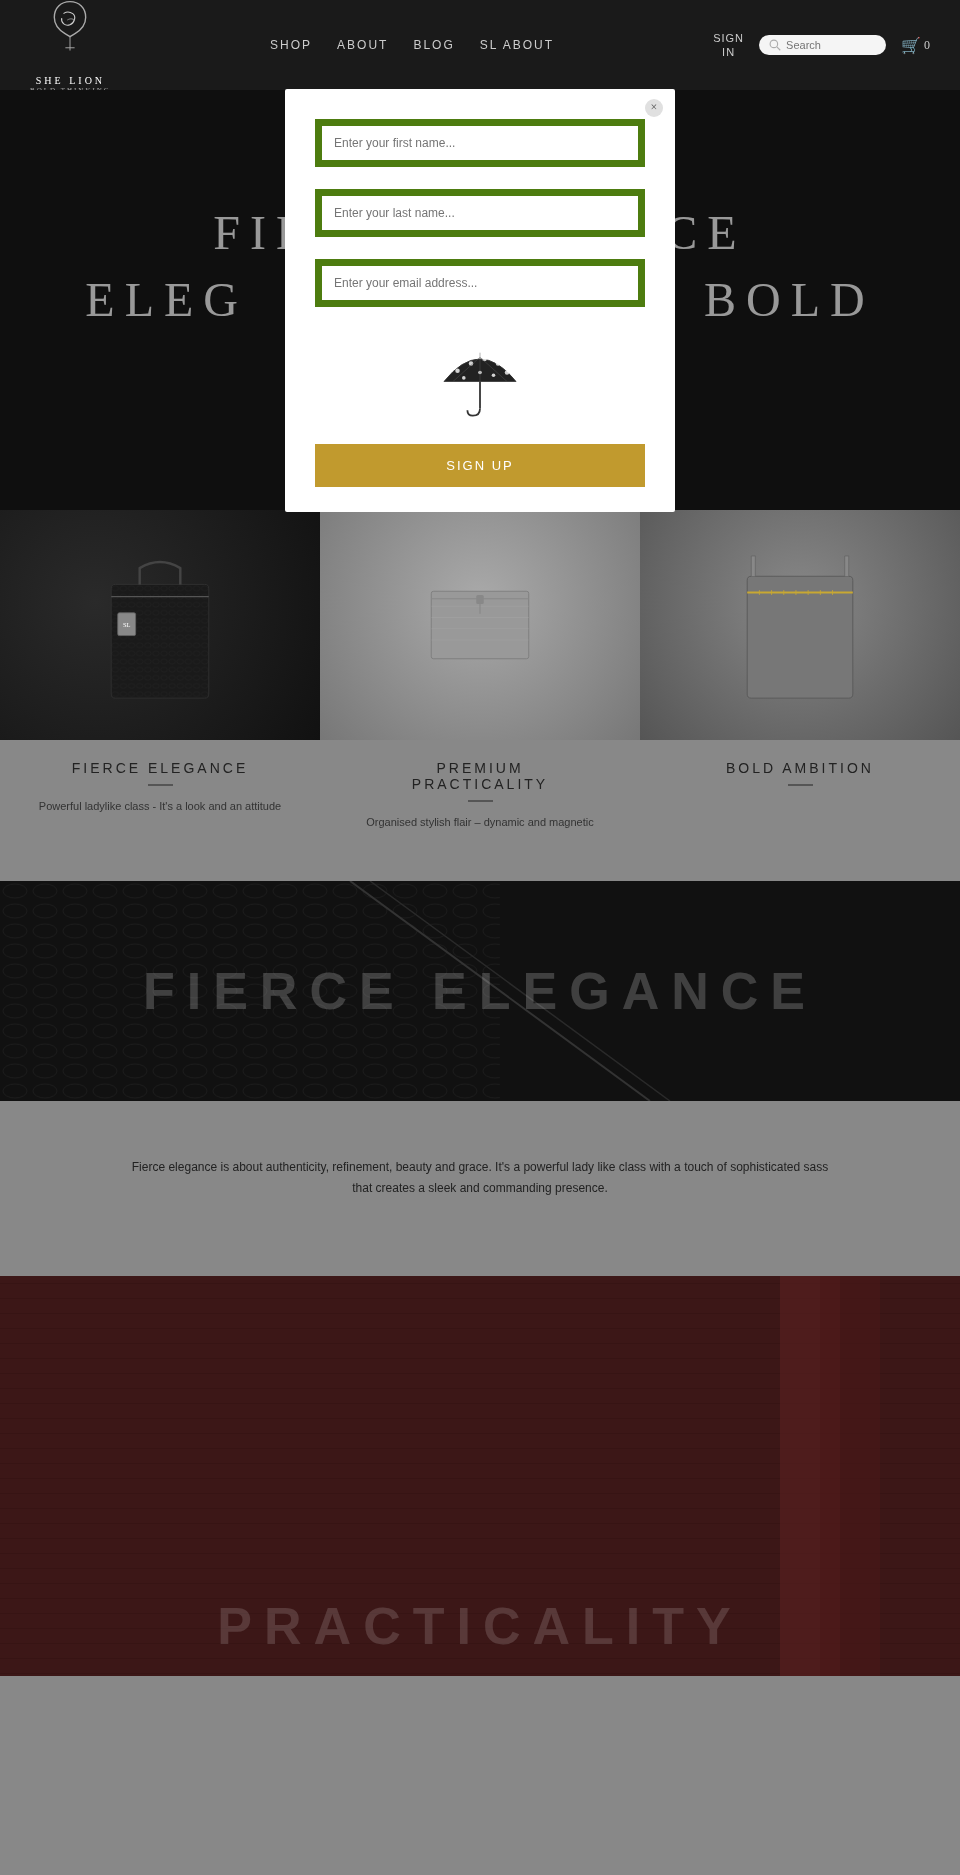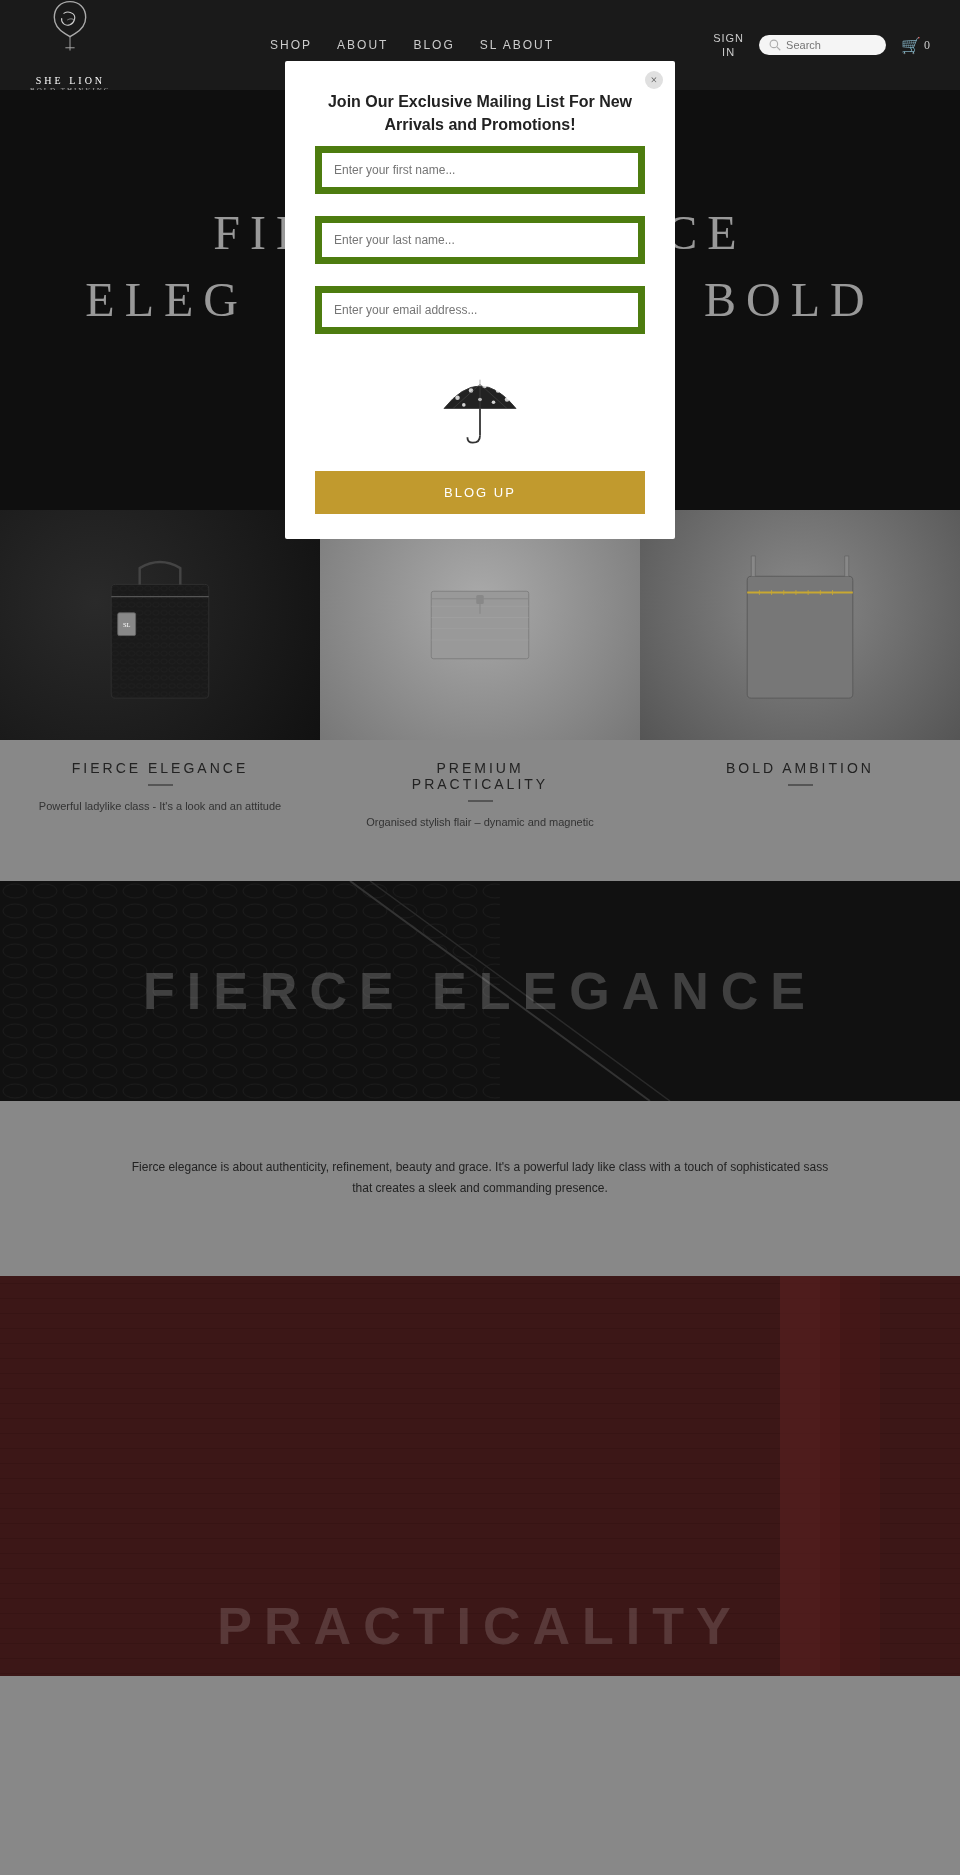--- a/index.html
+++ b/index.html
@@ -386,21 +386,20 @@
     <h1>
       <span>FIER&nbsp;&nbsp;&nbsp;&nbsp;&nbsp;&nbsp;&nbsp;&nbsp;&nbsp;&nbsp;&nbsp;&nbsp;&nbsp;&nbsp;CE</span>
       <span>ELEG&nbsp;&nbsp;&nbsp;&nbsp;&nbsp;&nbsp;&nbsp;&nbsp;&nbsp;&nbsp;&nbsp;&nbsp;NCE . BOLD</span>
       <span>AMBITION.</span>
     </h1>
   </div>
 
   <div class="modal-overlay">
     <div class="modal">
       <div class="modal-close">×</div>
-      <div class="modal-title">Join Our Exclusive Mailing List For New Arrivals and Promotions!</div>
       <input class="modal-input" type="text" placeholder="Enter your first name..." style="">
       <input class="modal-input" type="text" placeholder="Enter your last name..." style="">
       <input class="modal-input" type="email" placeholder="Enter your email address..." style="">
 
       
       <div class="modal-umbrella">
         <svg class="umbrella-svg" viewBox="0 0 100 80" xmlns="http://www.w3.org/2000/svg">
 
           <path d="M10 40 Q50 -10 90 40 Z" fill="#222" stroke="#333" stroke-width="1"></path>
 
@@ -417,21 +416,21 @@
           <line x1="50" y1="40" x2="90" y2="40" stroke="#555" stroke-width="0.5"></line>
           <line x1="50" y1="8" x2="50" y2="40" stroke="#555" stroke-width="0.5"></line>
           <line x1="50" y1="13" x2="20" y2="40" stroke="#555" stroke-width="0.5"></line>
           <line x1="50" y1="13" x2="80" y2="40" stroke="#555" stroke-width="0.5"></line>
 
           <line x1="50" y1="40" x2="50" y2="70" stroke="#333" stroke-width="2"></line>
           <path d="M50 70 Q50 78 42 78 Q36 78 36 72" fill="none" stroke="#333" stroke-width="2"></path>
         </svg>
       </div>
 
-      <button class="signup-btn">BLOG UP</button>
+      <button class="signup-btn">SIGN UP</button>
     </div>
   </div>
 </section>
 
 <section class="product-grid-section">
   <div class="product-grid">
 
     <div class="product-item">
       <div class="product-image-box bag-1">
         <svg viewBox="0 0 160 200" width="130" height="180">

